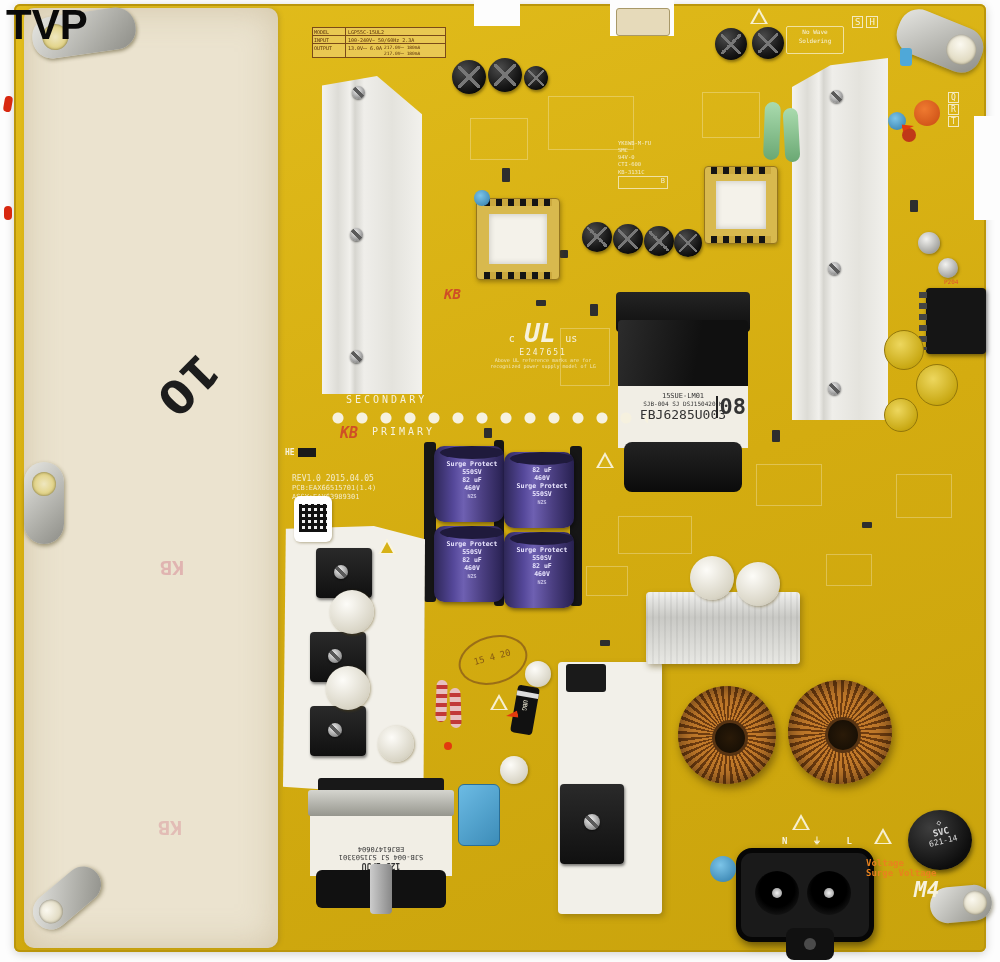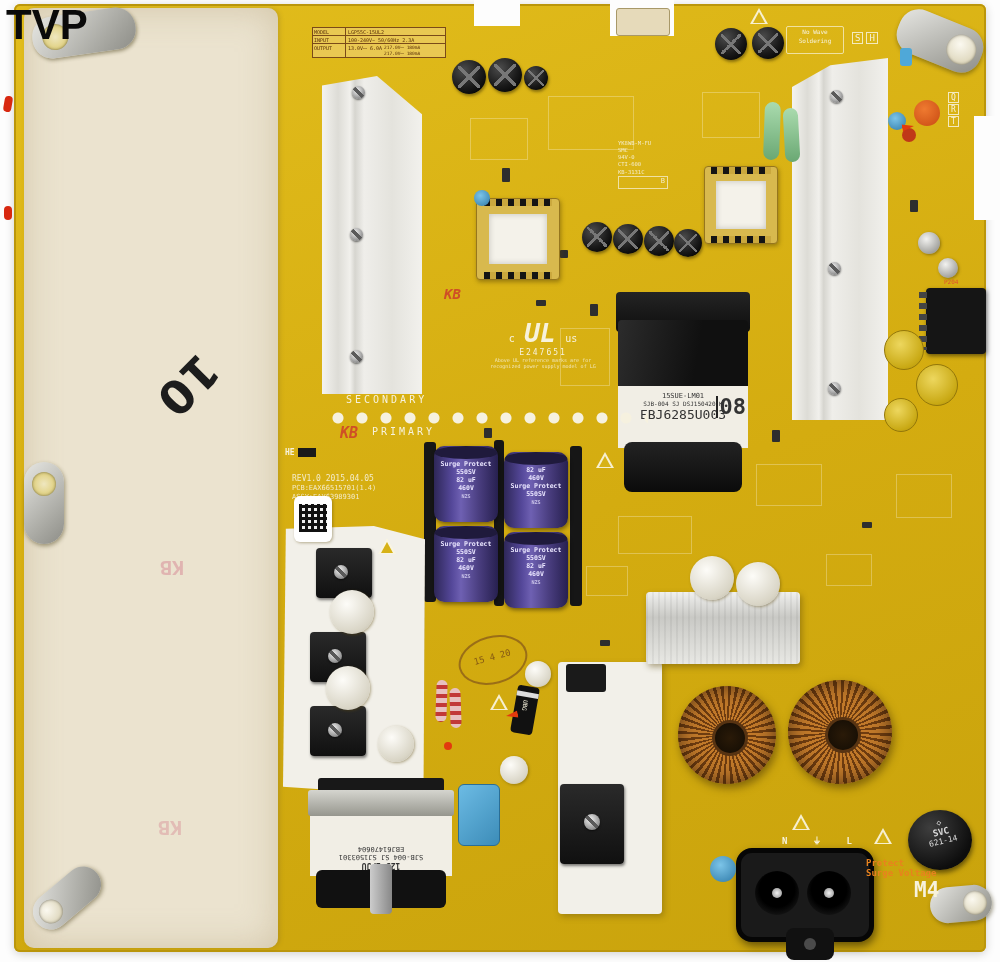--- a/index.html
+++ b/index.html
@@ -31,21 +31,21 @@
       radial-gradient(circle at 40% 35%,#f0f0f0,#9d9d9d 60%,#666);box-shadow:0 1px 2px rgba(0,0,0,.55);}
   .ecap{border-radius:50%;background:radial-gradient(circle at 35% 30%,#4c4c4c,#1a1a1a 55%,#000 90%);box-shadow:1px 2px 3px rgba(70,55,5,.55);}
   .ecap .vent{position:absolute;left:18%;top:18%;width:64%;height:64%;background:
       linear-gradient(45deg,transparent 45%,#777 45% 55%,transparent 55%),
       linear-gradient(-45deg,transparent 45%,#777 45% 55%,transparent 55%);}
   .silcap{border-radius:50%;background:radial-gradient(circle at 38% 32%,#f2f2f0,#9f9f9b 75%);box-shadow:1px 1px 3px rgba(70,55,5,.5);}
   .ferr{background:#d8b94e;border:1px solid #96761e;border-radius:4px;box-shadow:1px 2px 4px rgba(90,70,8,.5);}
   .ferr .core{position:absolute;background:#f4f2ea;box-shadow:inset 0 0 6px rgba(0,0,0,.2);}
   .ferr .pins{position:absolute;left:8%;width:84%;height:7px;background:repeating-linear-gradient(90deg,#141414 0 6px,#caa83e 6px 12px);}
   .scap{border-radius:10px;background:linear-gradient(90deg,#2e2758,#55489a 28%,#6e60b2 42%,#4a3e80 70%,#272050);
-        box-shadow:1px 2px 4px rgba(0,0,0,.45);overflow:hidden;text-align:center;}
+        box-shadow:1px 2px 4px rgba(0,0,0,.45);overflow:hidden;text-align:center;padding-left:6px;}
   .scap .cap-top{height:13px;border-radius:50%;background:#1f1a3c;margin-bottom:1px;}
   .scap div{color:#eae6ff;font-size:6.5px;font-weight:bold;line-height:1.25;}
   .scap .brand{font-size:5px;opacity:.75;}
   .bar{background:#161616;border-radius:3px;}
   .plate{background:#f2f0e9;box-shadow:2px 3px 6px rgba(110,90,15,.45);}
   .to3p{background:linear-gradient(180deg,#2a2a2a,#101010);border-radius:4px;box-shadow:1px 2px 3px rgba(0,0,0,.5);}
   .post{border-radius:50%;background:radial-gradient(circle at 38% 32%,#fdfcf8,#d9d5c6 70%,#b9b4a2);box-shadow:1px 1px 3px rgba(90,70,10,.45);}
   .toroid{border-radius:50%;background:repeating-conic-gradient(from 10deg,#6e3c10 0deg 4deg,#c1792a 4deg 9deg);
         box-shadow:inset 0 0 20px rgba(0,0,0,.55),2px 4px 9px rgba(70,50,8,.55);}
   .toroid .holec{position:absolute;border-radius:50%;background:radial-gradient(#2a1a08,#120c04);border:3px solid #573312;}
@@ -306,24 +306,24 @@
   <div class="abs disc" style="left:710px;top:856px;width:26px;height:26px;background:radial-gradient(circle at 40% 35%,#7cc4e8,#2e7aa8);"></div>
 
   <div class="abs" style="left:908px;top:810px;width:64px;height:60px;border-radius:50%;background:radial-gradient(circle at 35% 30%,#3e3e3e,#0d0d0d 72%);box-shadow:1px 3px 5px rgba(0,0,0,.5);">
     <div style="transform:rotate(-14deg);text-align:center;color:#ddd;padding-top:8px;">
       <div style="font-size:8px;">◇</div>
       <div style="font-size:9px;font-weight:bold;">SVC</div>
       <div style="font-size:8px;">621-14</div>
     </div>
   </div>
   <div class="abs" style="left:866px;top:858px;font-size:9px;font-weight:bold;color:#e8821e;line-height:1.15;">
-    <div>Protect</div>
+    <div>Voltage</div>
     <div>Surge Voltage</div>
   </div>
-  <div class="abs t" style="left:914px;top:878px;font-size:21px;font-weight:bold;">M4</div>
+  <div class="abs t" style="left:914px;top:878px;font-size:21px;font-weight:bold;font-style:italic;">M4</div>
 
   <div class="abs t" style="left:944px;top:278px;font-size:6px;color:#e05030;">P204</div>
   <div class="abs" style="left:926px;top:288px;width:60px;height:66px;background:#151515;border-radius:4px;box-shadow:1px 2px 4px rgba(0,0,0,.5);">
     <div class="abs" style="left:-7px;top:4px;width:8px;height:58px;background:repeating-linear-gradient(180deg,#444 0 6px,transparent 6px 11px);"></div>
   </div>
 
   <div class="abs disc" style="left:884px;top:330px;width:38px;height:38px;background:radial-gradient(circle at 40% 35%,#edd75e,#c9a914 70%,#a8890c);border:1px solid #93770a;"></div>
   <div class="abs disc" style="left:916px;top:364px;width:40px;height:40px;background:radial-gradient(circle at 40% 35%,#edd75e,#c9a914 70%,#a8890c);border:1px solid #93770a;"></div>
   <div class="abs disc" style="left:884px;top:398px;width:32px;height:32px;background:radial-gradient(circle at 40% 35%,#edd75e,#c9a914 70%,#a8890c);border:1px solid #93770a;"></div>
   <div class="abs" style="left:764px;top:102px;width:16px;height:58px;background:linear-gradient(180deg,#aadbae,#6aa873);border-radius:8px;transform:rotate(2deg);"></div>
@@ -377,21 +377,21 @@
     <div>94V-0</div>
     <div>CTI-600</div>
     <div>KB-3131C</div>
     <div style="border:1px solid rgba(248,243,220,.8);width:44px;height:11px;font-size:7px;text-align:right;padding:0 2px;">B</div>
   </div>
 
   <div class="abs t" style="left:786px;top:26px;width:56px;height:26px;border:1px solid rgba(248,243,220,.7);border-radius:2px;text-align:center;font-size:6px;line-height:1.5;">
     <div>No Wave</div>
     <div>Soldering</div>
   </div>
-  <div class="abs t" style="left:852px;top:32px;font-size:9px;">
+  <div class="abs t" style="left:852px;top:16px;font-size:9px;">
     <span class="boxl">S</span><span class="boxl">H</span>
   </div>
   <div class="abs t" style="left:948px;top:92px;font-size:8px;">
     <div class="boxl" style="display:block;margin-bottom:1px;">Q</div>
     <div class="boxl" style="display:block;margin-bottom:1px;">R</div>
     <div class="boxl" style="display:block;">T</div>
   </div>
 
   <div class="abs" style="left:458px;top:636px;width:66px;height:44px;border:2px solid rgba(140,95,25,.8);border-radius:50%;transform:rotate(-15deg);text-align:center;">
     <div style="font-size:9px;color:rgba(130,85,20,.95);padding-top:14px;">15 4 20</div>

